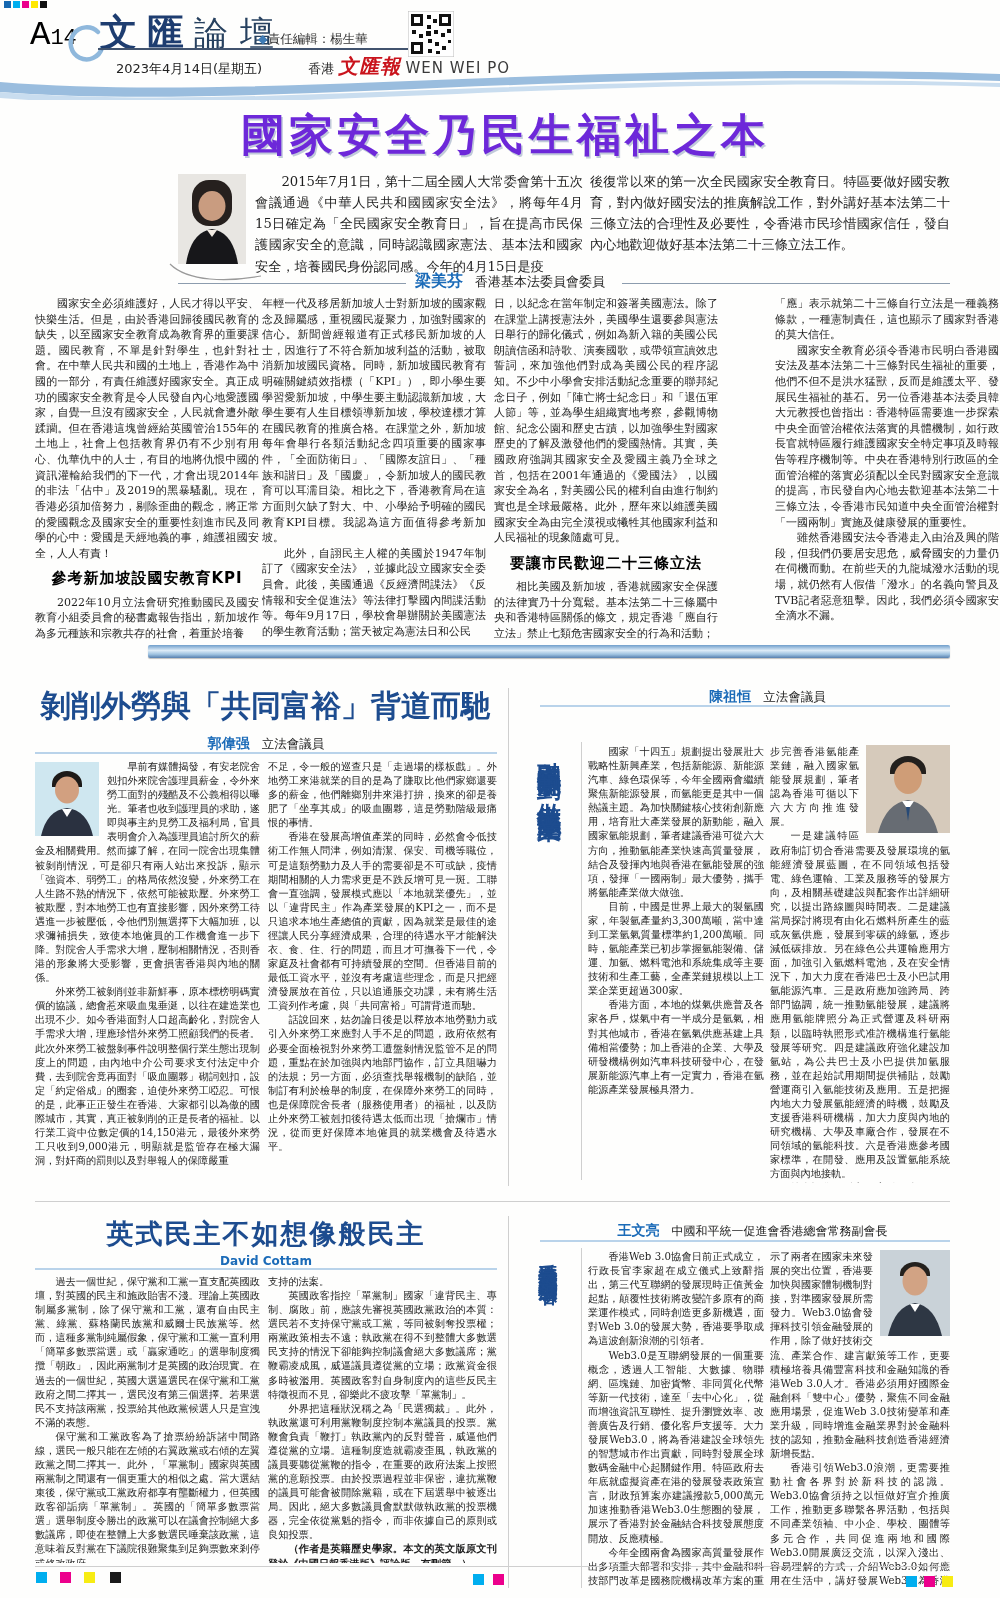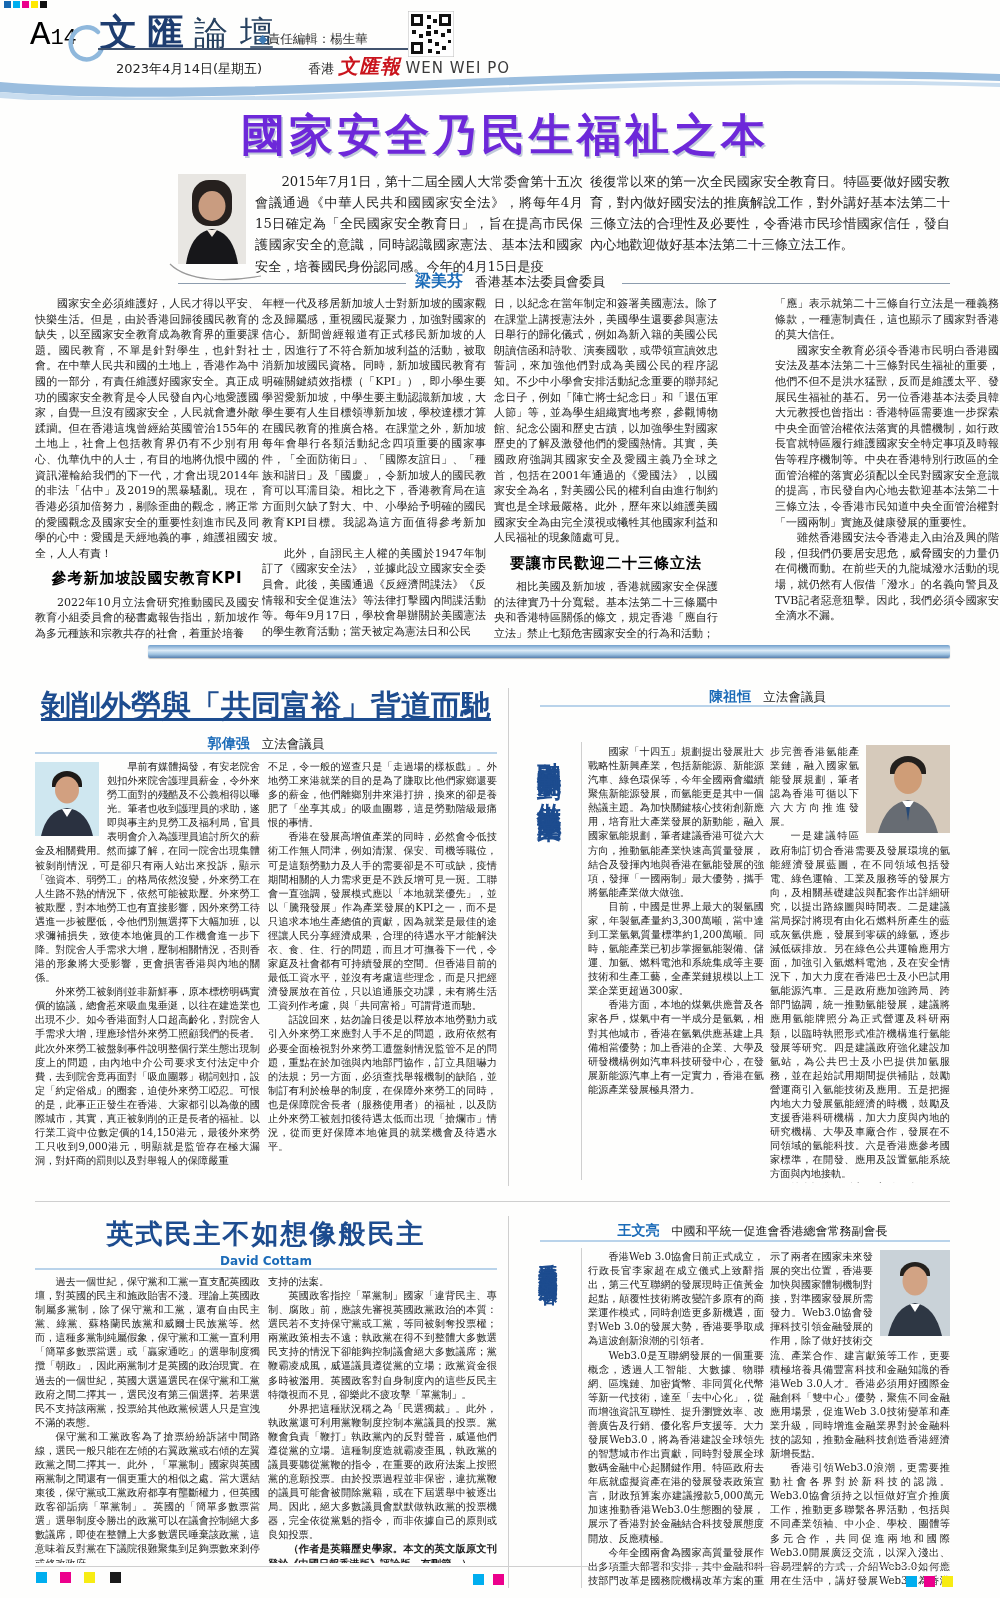--- a/index.html
+++ b/index.html
@@ -152,21 +152,21 @@
     <p>相比美國及新加坡，香港就國家安全保護的法律實乃十分寬鬆。基本法第二十三條屬中央和香港特區關係的條文，規定香港「應自行立法」禁止七類危害國家安全的行為和活動；</p>
   </div>
   <div class="col b11" style="left:727px;top:296px;width:224px;height:346px;margin-left:48px;">
     <p class="cont">「應」表示就第二十三條自行立法是一種義務條款，一種憲制責任，這也顯示了國家對香港的莫大信任。</p>
     <p>國家安全教育必須令香港市民明白香港國安法及基本法第二十三條對民生福祉的重要，他們不但不是洪水猛獸，反而是維護太平、發展民生福祉的基石。另一位香港基本法委員韓大元教授也曾指出：香港特區需要進一步探索中央全面管治權依法落實的具體機制，如行政長官就特區履行維護國家安全特定事項及時報告等程序機制等。中央在香港特別行政區的全面管治權的落實必須配以全民對國家安全意識的提高，市民發自內心地去歡迎基本法第二十三條立法，令香港市民知道中央全面管治權對「一國兩制」實施及健康發展的重要性。</p>
     <p>雖然香港國安法令香港走入由治及興的階段，但我們仍要居安思危，威脅國安的力量仍在伺機而動。在前些天的九龍城潑水活動的現場，就仍然有人假借「潑水」的名義向警員及TVB記者惡意狙擊。因此，我們必須令國家安全滴水不漏。</p>
   </div>
 
   <div class="abs glossbar" style="left:148px;top:645px;width:802px;height:13px;"></div>
 
-  <div class="abs h2" style="left:35px;top:686px;width:462px;font-size:30px;text-decoration:underline;">剝削外勞與「共同富裕」背道而馳</div>
+  <div class="abs h2" style="left:35px;top:686px;width:462px;font-size:30px;">剝削外勞與「共同富裕」背道而馳</div>
   <div class="abs byline" style="left:35px;top:733px;width:462px;">
     <span class="nm" style="font-size:14px;">郭偉强</span>
     <span class="tt" style="font-size:12.5px;">立法會議員</span>
   </div>
   <div class="abs rule-blue" style="left:35px;top:752px;width:462px;height:2px;"></div>
 
   <div class="col b10" style="left:35px;top:760px;width:225px;height:426px;">
     <span class="ph-l">
       <svg width="64" height="74" viewBox="0 0 64 74">
         <rect width="64" height="74" fill="#cfe7f0"></rect>
@@ -174,21 +174,21 @@
         <ellipse cx="32" cy="28" rx="12" ry="13.5" fill="#d2a080"></ellipse>
         <path d="M6,74 Q12,48 32,46 Q52,48 58,74 Z" fill="#2a3140"></path>
         <path d="M27,47 l5,8 5,-8 z" fill="#fff"></path>
       </svg>
     </span>
     <p>早前有媒體揭發，有安老院舍剋扣外來院舍護理員薪金，令外來勞工面對的殘酷及不公義相得以曝光。筆者也收到護理員的求助，遂即與事主約見勞工及福利局，官員表明會介入為護理員追討所欠的薪金及相關費用。然而據了解，在同一院舍出現集體被剝削情況，可是卻只有兩人站出來投訴，顯示「強資本、弱勞工」的格局依然沒變，外來勞工在人生路不熟的情況下，依然可能被欺壓。外來勞工被欺壓，對本地勞工也有直接影響，因外來勞工待遇進一步被壓低，令他們別無選擇下大幅加班，以求彌補損失，致使本地僱員的工作機會進一步下降。對院舍人手需求大增，壓制相關情況，否則香港的形象將大受影響，更會損害香港與內地的關係。</p>
     <p>外來勞工被剝削並非新鮮事，原本標榜明碼實價的協議，總會惹來吸血鬼垂涎，以往在建造業也出現不少。如今香港面對人口超高齡化，對院舍人手需求大增，理應珍惜外來勞工照顧我們的長者。此次外來勞工被盤剝事件說明整個行業生態出現制度上的問題，由內地中介公司要求支付法定中介費，去到院舍竟再面對「吸血團夥」砌詞剋扣，設定「約定俗成」的圈套，迫使外來勞工啞忍。可恨的是，此事正正發生在香港、大家都引以為傲的國際城市，其實，真正被剝削的正是長者的福祉。以行業工資中位數定價的14,150港元，最後外來勞工只收到9,000港元，明顯就是監管存在極大漏洞，對奸商的罰則以及對舉報人的保障嚴重</p>
   </div>
   <div class="col b10" style="left:268px;top:760px;width:229px;height:426px;">
     <p class="cont">不足，令一般的巡查只是「走過場的樣板戲」。外地勞工來港就業的目的是為了賺取比他們家鄉還要多的薪金，他們離鄉別井來港打拚，換來的卻是養肥了「坐享其成」的吸血團夥，這是勞動階級最痛恨的事情。</p>
-    <p>香港在發展高增值產業的同時，必然會令低技術工作無人問津，例如清潔、保安、司機等職位，可是這類勞動力及人手的需要卻是不可或缺，疫情期間相關的人力需求更是不跌反增可見一斑。工聯會一直強調，發展模式應以「本地就業優先」，並以「騰飛發展」作為產業發展的KPI之一，而不是只追求本地生產總值的貢獻，因為就業是最佳的途徑讓人民分享經濟成果，合理的待遇水平才能解決衣、食、住、行的問題，而且才可撫養下一代，令家庭及社會都有可持續發展的空間。但香港目前的最低工資水平，並沒有考慮這些理念，而是只把經濟發展放在首位，只以追通脹交功課，未有將生活工資列作考慮，與「共同富裕」可謂背道而馳。</p>
+    <p>香港在發展高增值產業的同時，必然會令低技術工作無人問津，例如清潔、保安、司機等職位，可是這類勞動力及人手的需要卻是不可或缺，疫情期間相關的人力需求更是不跌反增可見一斑。工聯會一直強調，發展模式應以「本地就業優先」，並以「違背民主」作為產業發展的KPI之一，而不是只追求本地生產總值的貢獻，因為就業是最佳的途徑讓人民分享經濟成果，合理的待遇水平才能解決衣、食、住、行的問題，而且才可撫養下一代，令家庭及社會都有可持續發展的空間。但香港目前的最低工資水平，並沒有考慮這些理念，而是只把經濟發展放在首位，只以追通脹交功課，未有將生活工資列作考慮，與「共同富裕」可謂背道而馳。</p>
     <p>話說回來，姑勿論日後是以釋放本地勞動力或引入外來勞工來應對人手不足的問題，政府依然有必要全面檢視對外來勞工遭盤剝情況監管不足的問題，重點在於加強與內地部門協作，訂立具阻嚇力的法規；另一方面，必須查找舉報機制的缺陷，並制訂有利於檢舉的制度，在保障外來勞工的同時，也是保障院舍長者（服務使用者）的福祉，以及防止外來勞工被剋扣後待遇太低而出現「搶爛市」情況，從而更好保障本地僱員的就業機會及待遇水平。</p>
   </div>
 
   <div class="abs rule-gray" style="left:508px;top:688px;width:1px;height:498px;"></div>
 
   <div class="abs byline" style="left:585px;top:686px;width:365px;">
     <span class="nm" style="font-size:14px;">陳祖恒</span>
     <span class="tt" style="font-size:12.5px;">立法會議員</span>
   </div>
   <div class="abs rule-blue" style="left:540px;top:705px;width:410px;height:2px;"></div>

